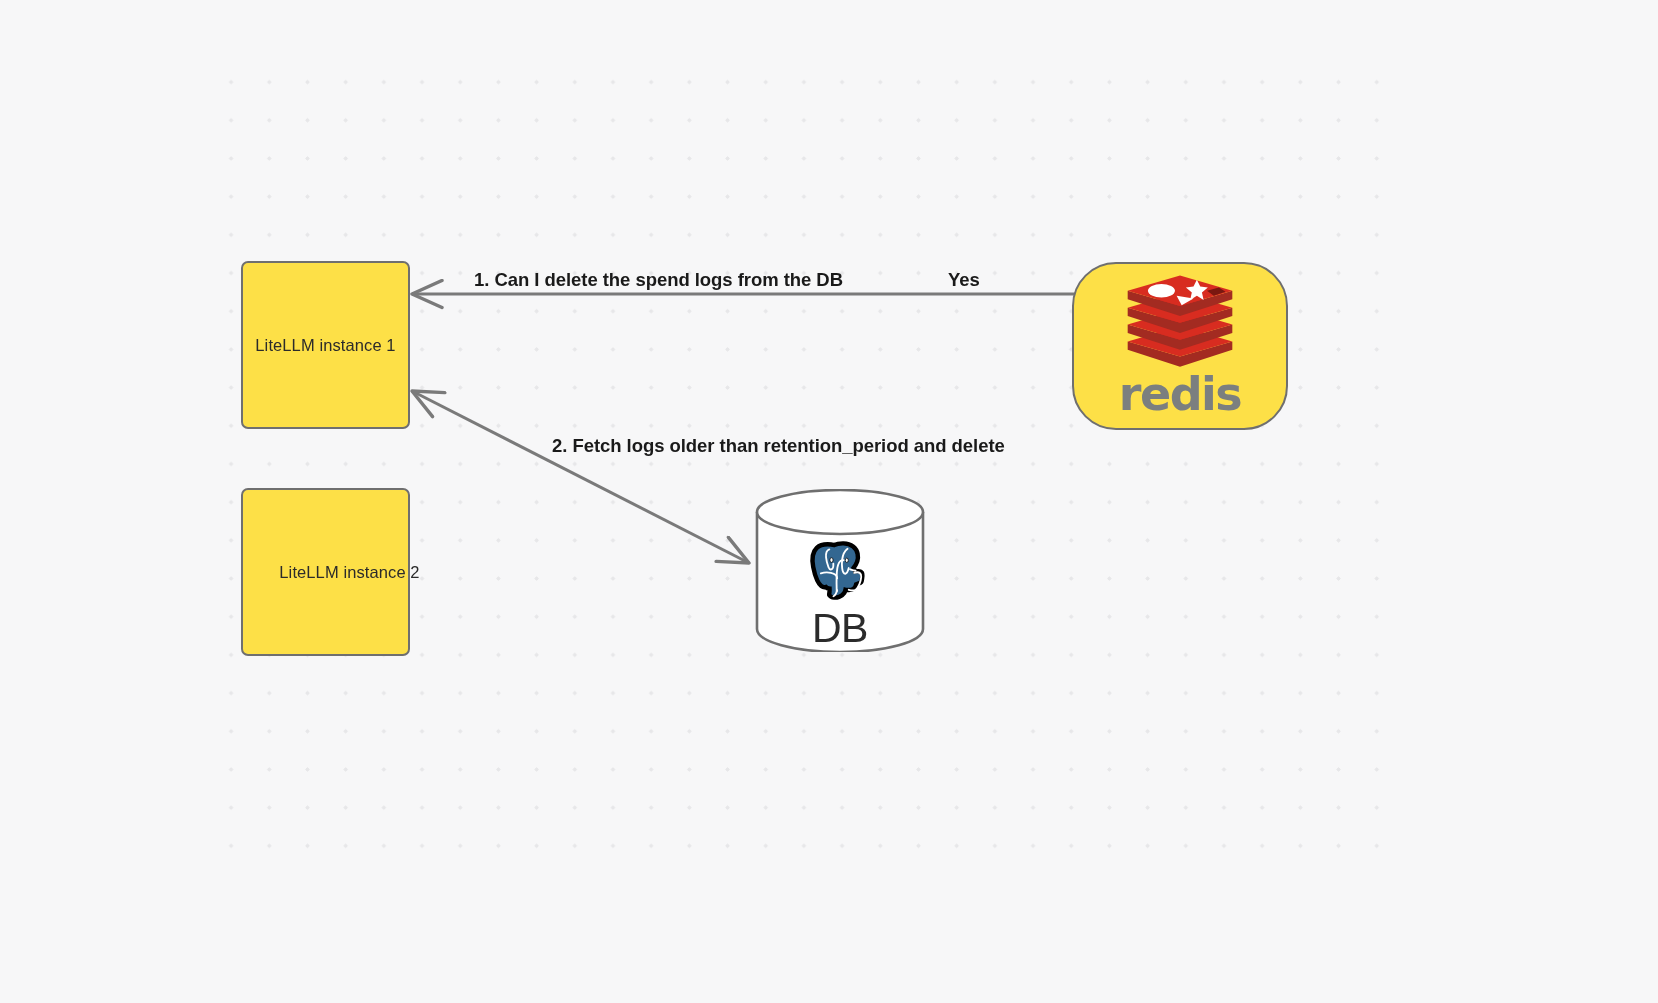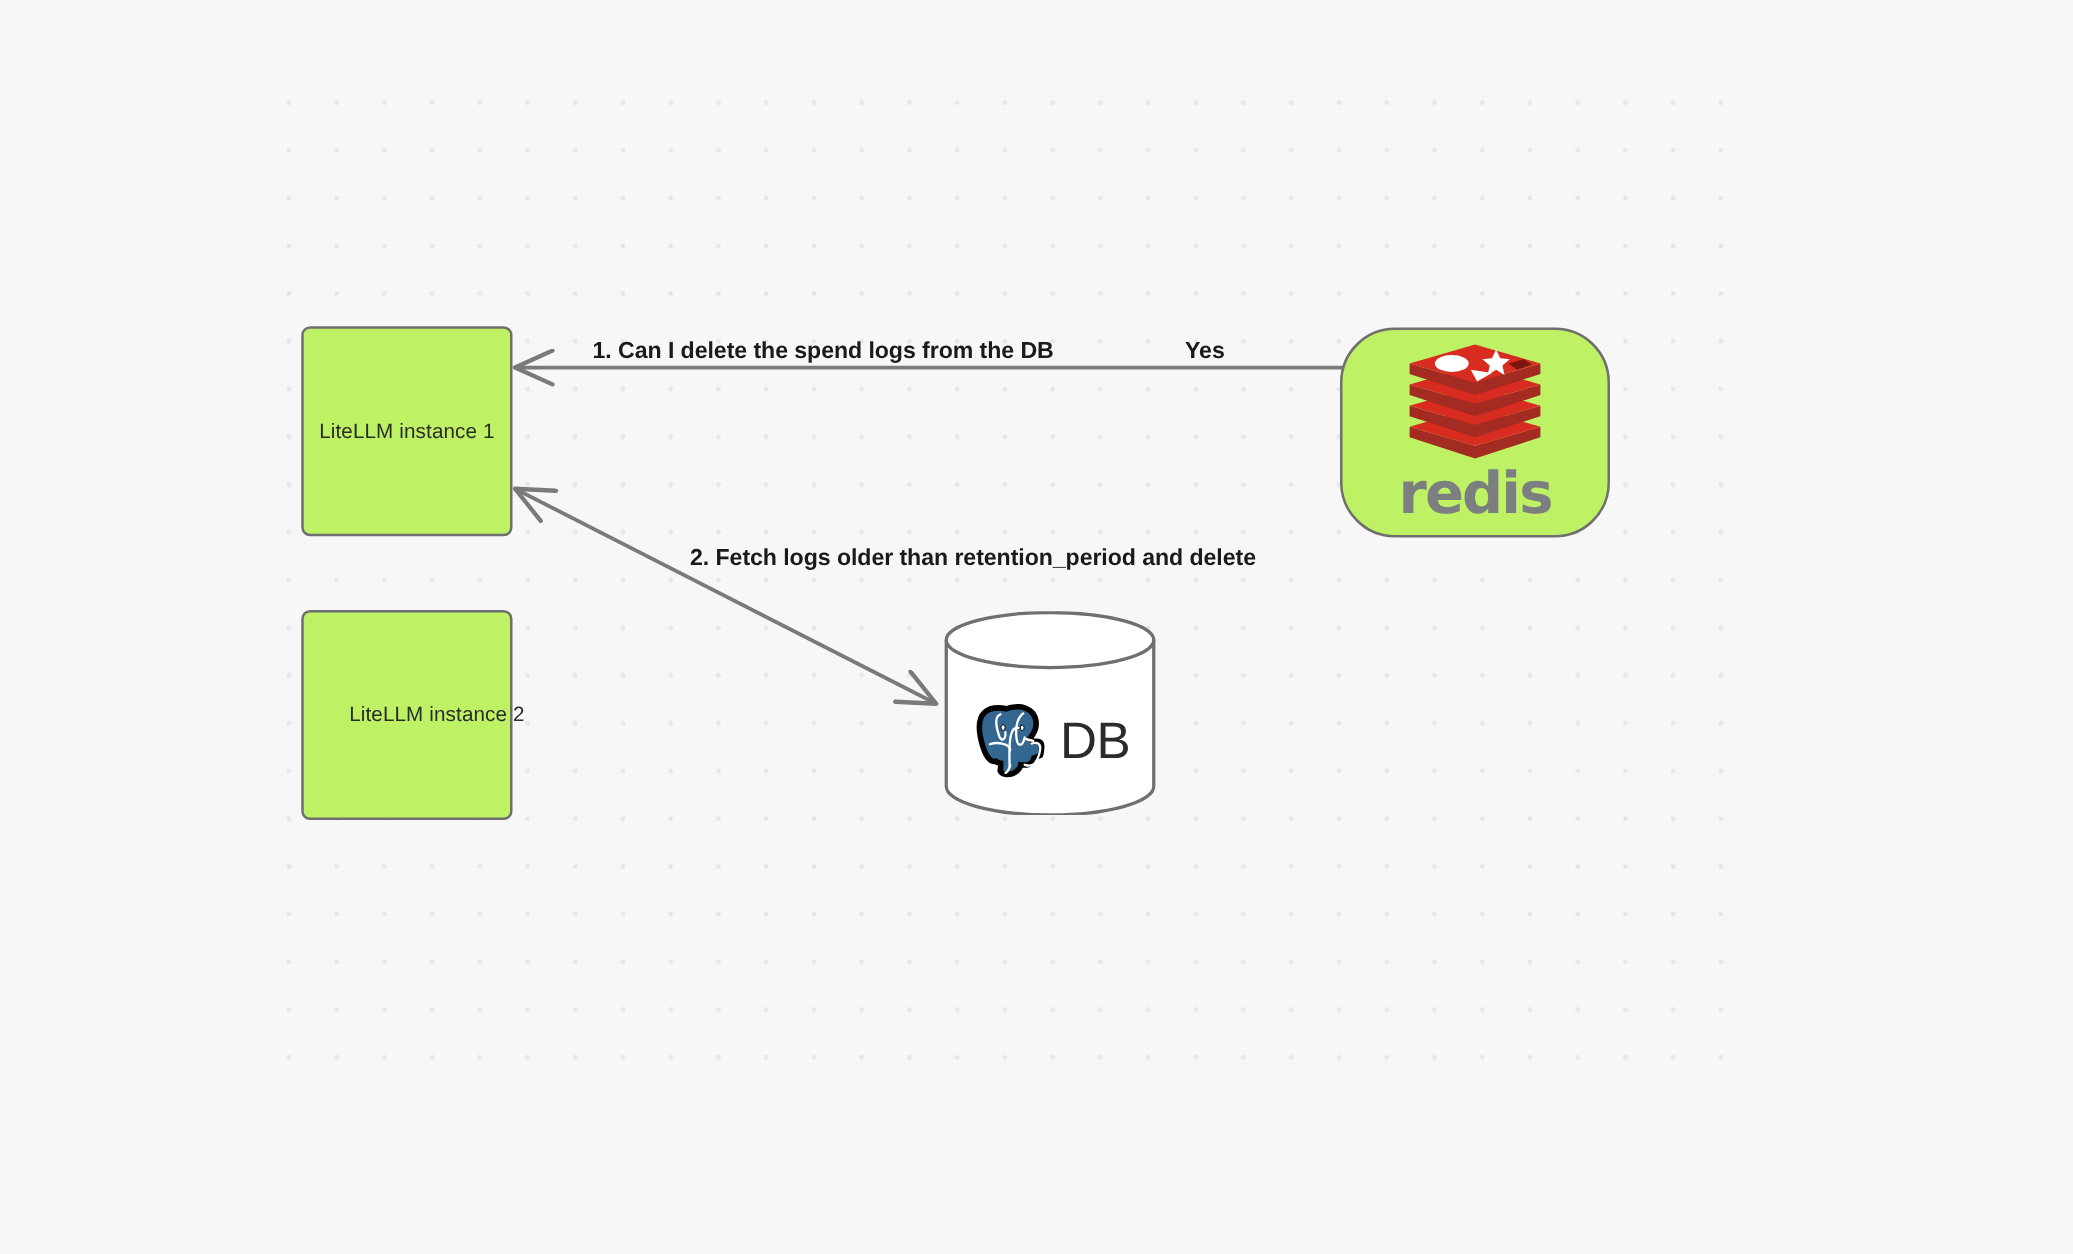--- a/index.html
+++ b/index.html
@@ -43,21 +43,21 @@
     top: 0;
     width: 1658px;
     height: 1003px;
     overflow: visible;
   }
 
   
   .node {
     position: absolute;
     box-sizing: border-box;
-    background: #bef264;
+    background: #fde047;
     border: 2.6px solid #6f6f6f;
   }
 
   .llm-box {
     border-radius: 7px;
     display: flex;
     align-items: center;
     justify-content: center;
   }
   .llm-label {
@@ -107,20 +107,21 @@
   #node-db .db-content {
     position: absolute;
     left: 0;
     top: 44px;
     width: 172px;
     height: 119px;
     display: flex;
     align-items: center;
     justify-content: center;
     gap: 2px;
+    flex-direction: column;
   }
   .db-text {
     font-family: "Liberation Sans", sans-serif;
     font-size: 41px;
     font-weight: 400;
     color: #2b2b2b;
     line-height: 1;
     letter-spacing: -0.5px;
   }
 

